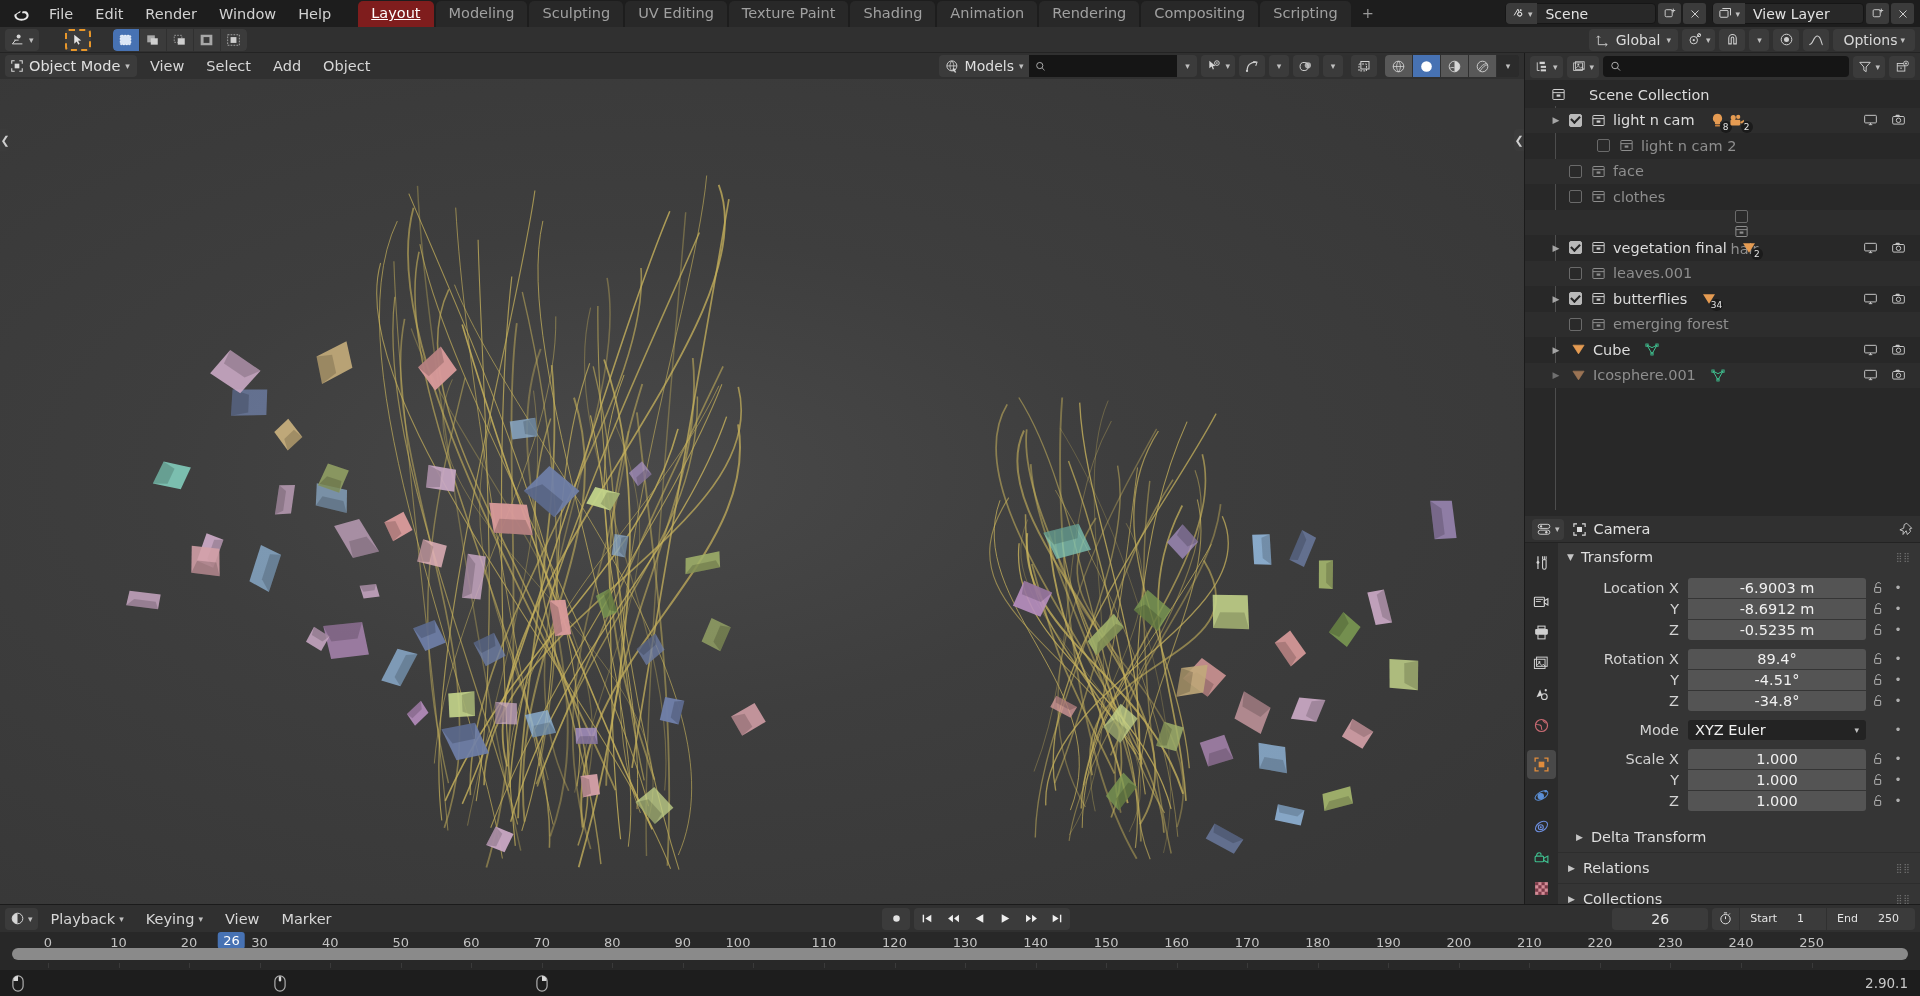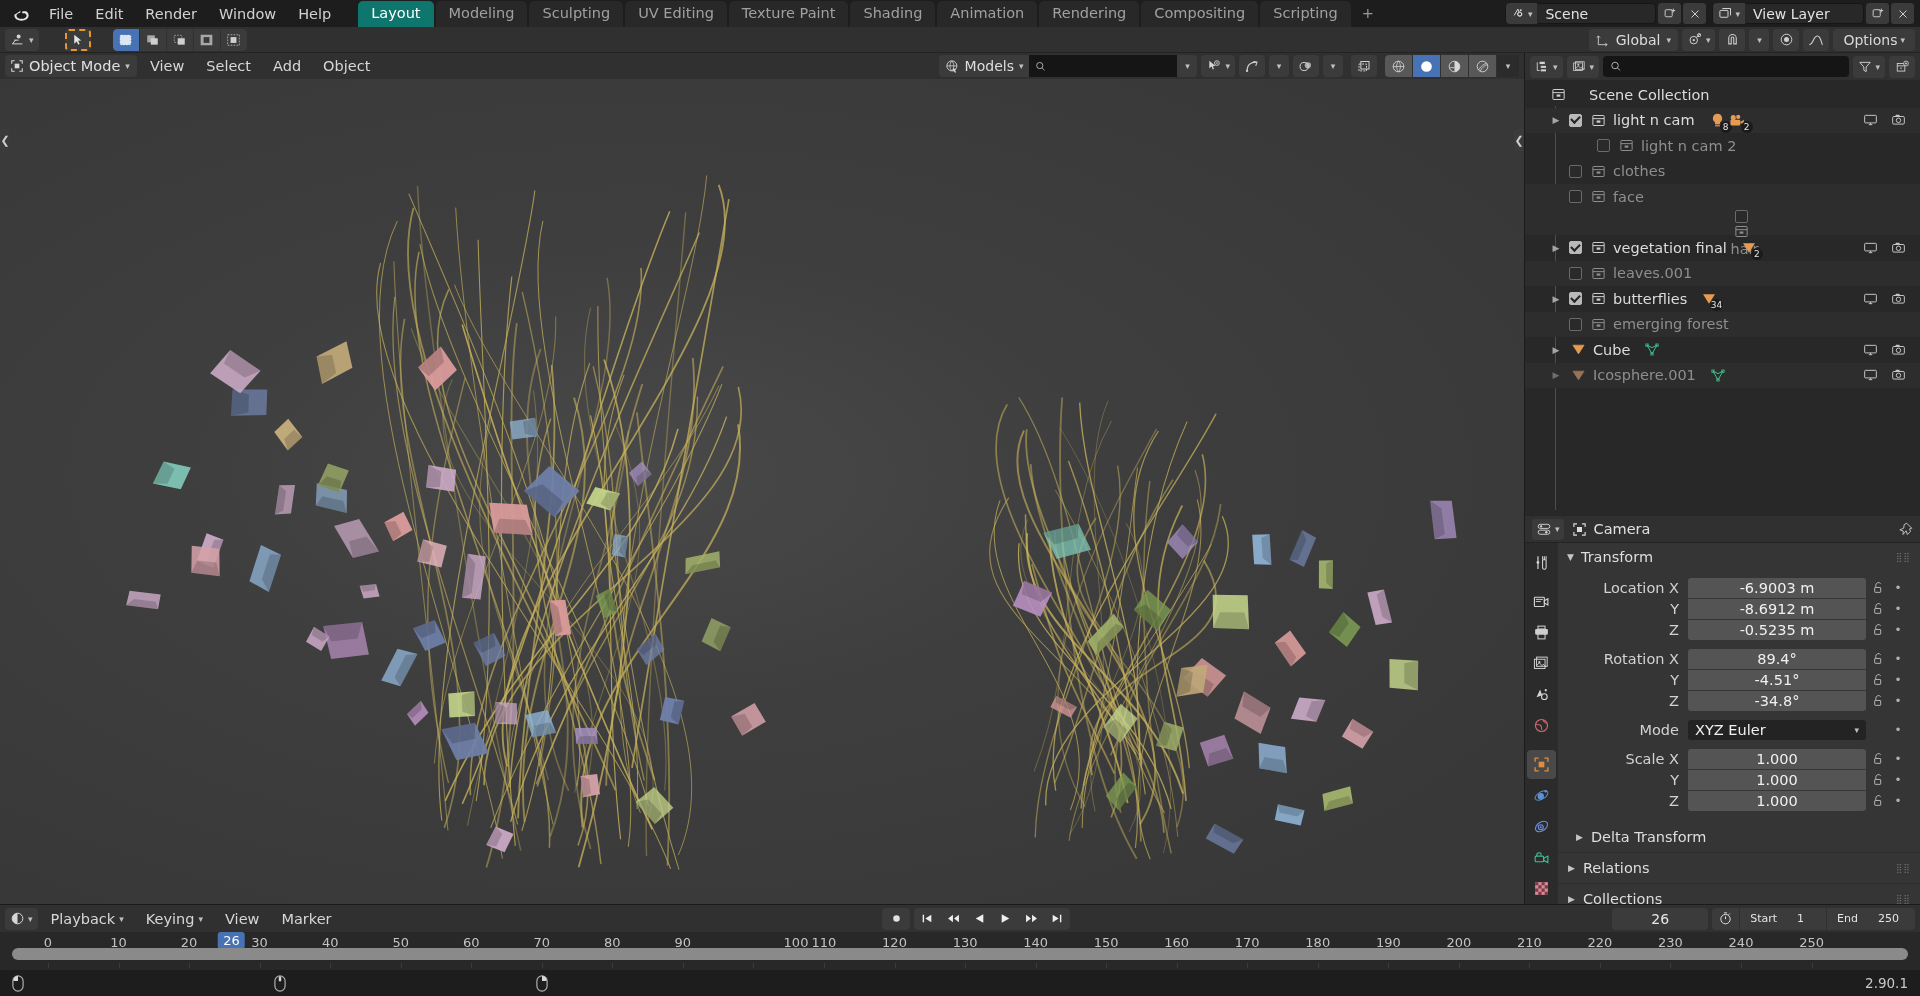--- a/index.html
+++ b/index.html
@@ -23,21 +23,21 @@
   .menu-item {
     display: flex; align-items: center; padding: 0 11px; color: #d2d2d2; font-size: 14.5px;
     cursor: default; border-radius: 3px;
   }
   .ws-tabs { display: flex; align-items: flex-end; margin-left: 16px; }
   .ws-tab {
     padding: 4px 13px 5px; font-size: 14.5px; color: #a0a0a0;
     background: #282828; border-radius: 5px 5px 0 0; margin-right: 2px; cursor: default;
     line-height: 17px;
   }
-  .ws-tab.active { background: #0f766e; color: #ffffff; }
+  .ws-tab.active { background: #7f1d1d; color: #ffffff; text-decoration: underline; }
   .ws-tab.plus { background: transparent; color: #999; padding: 4px 9px 5px; }
   .topbar-right { margin-left: auto; display: flex; align-items: center; gap: 2px; padding-right: 6px; }
   .sel-field {
     display: flex; align-items: center; background: #282828; border-radius: 4px; height: 21px;
     border: 1px solid #161616;
   }
   .sel-icon-btn {
     display: flex; align-items: center; gap: 2px; padding: 0 5px; background: #3b3b3b;
     height: 21px; border-radius: 4px 0 0 4px;
   }
@@ -1055,41 +1055,41 @@
                 <span class="ol-check"></span>
                 <span class="ol-icon">
                   <svg width="15" height="15" viewBox="0 0 24 24">
                     <rect x="3" y="4" width="18" height="16" rx="1" fill="none" stroke="#8d8d8d" stroke-width="1.6"></rect>
                     <path d="M3 9h18" stroke="#8d8d8d" stroke-width="1.6"></path>
                     <rect x="9" y="12" width="6" height="3.5" fill="#8d8d8d"></rect>
                   </svg>
                 </span>
                 <span class="ol-name dim">light n cam 2</span>
               </div>
+              <div class="ol-row alt" style="padding-left: 44px;">
+                <span class="ol-check"></span>
+                <span class="ol-icon">
+                  <svg width="15" height="15" viewBox="0 0 24 24">
+                    <rect x="3" y="4" width="18" height="16" rx="1" fill="none" stroke="#8d8d8d" stroke-width="1.6"></rect>
+                    <path d="M3 9h18" stroke="#8d8d8d" stroke-width="1.6"></path>
+                    <rect x="9" y="12" width="6" height="3.5" fill="#8d8d8d"></rect>
+                  </svg>
+                </span>
+                <span class="ol-name dim">face</span>
+              </div>
               <div class="ol-row" style="padding-left: 44px;">
                 <span class="ol-check"></span>
                 <span class="ol-icon">
                   <svg width="15" height="15" viewBox="0 0 24 24">
                     <rect x="3" y="4" width="18" height="16" rx="1" fill="none" stroke="#8d8d8d" stroke-width="1.6"></rect>
                     <path d="M3 9h18" stroke="#8d8d8d" stroke-width="1.6"></path>
                     <rect x="9" y="12" width="6" height="3.5" fill="#8d8d8d"></rect>
                   </svg>
                 </span>
                 <span class="ol-name dim">clothes</span>
-              </div>
-              <div class="ol-row alt" style="padding-left: 44px;">
-                <span class="ol-check"></span>
-                <span class="ol-icon">
-                  <svg width="15" height="15" viewBox="0 0 24 24">
-                    <rect x="3" y="4" width="18" height="16" rx="1" fill="none" stroke="#8d8d8d" stroke-width="1.6"></rect>
-                    <path d="M3 9h18" stroke="#8d8d8d" stroke-width="1.6"></path>
-                    <rect x="9" y="12" width="6" height="3.5" fill="#8d8d8d"></rect>
-                  </svg>
-                </span>
-                <span class="ol-name dim">face</span>
               </div>
               <div class="ol-row alt" style="padding-left: 44px; flex-direction: column;">
                 <span class="ol-check"></span>
                 <span class="ol-icon">
                   <svg width="15" height="15" viewBox="0 0 24 24">
                     <rect x="3" y="4" width="18" height="16" rx="1" fill="none" stroke="#8d8d8d" stroke-width="1.6"></rect>
                     <path d="M3 9h18" stroke="#8d8d8d" stroke-width="1.6"></path>
                     <rect x="9" y="12" width="6" height="3.5" fill="#8d8d8d"></rect>
                   </svg>
                 </span>
@@ -1604,21 +1604,21 @@
           <div class="tick-label" style="left: 400.713px;">50</div>
           <div class="tl-tickmark" style="left: 400.713px;"></div>
           <div class="tick-label" style="left: 471.256px;">60</div>
           <div class="tl-tickmark" style="left: 471.256px;"></div>
           <div class="tick-label" style="left: 541.798px;">70</div>
           <div class="tl-tickmark" style="left: 541.798px;"></div>
           <div class="tick-label" style="left: 612.341px;">80</div>
           <div class="tl-tickmark" style="left: 612.341px;"></div>
           <div class="tick-label" style="left: 682.884px;">90</div>
           <div class="tl-tickmark" style="left: 682.884px;"></div>
-          <div class="tick-label" style="left: 796px;">100</div>
+          <div class="tick-label" style="left: 738px;">100</div>
           <div class="tl-tickmark" style="left: 753.426px;"></div>
           <div class="tick-label" style="left: 823.969px;">110</div>
           <div class="tl-tickmark" style="left: 823.969px;"></div>
           <div class="tick-label" style="left: 894.512px;">120</div>
           <div class="tl-tickmark" style="left: 894.512px;"></div>
           <div class="tick-label" style="left: 965.054px;">130</div>
           <div class="tl-tickmark" style="left: 965.054px;"></div>
           <div class="tick-label" style="left: 1035.6px;">140</div>
           <div class="tl-tickmark" style="left: 1035.6px;"></div>
           <div class="tick-label" style="left: 1106.14px;">150</div>

